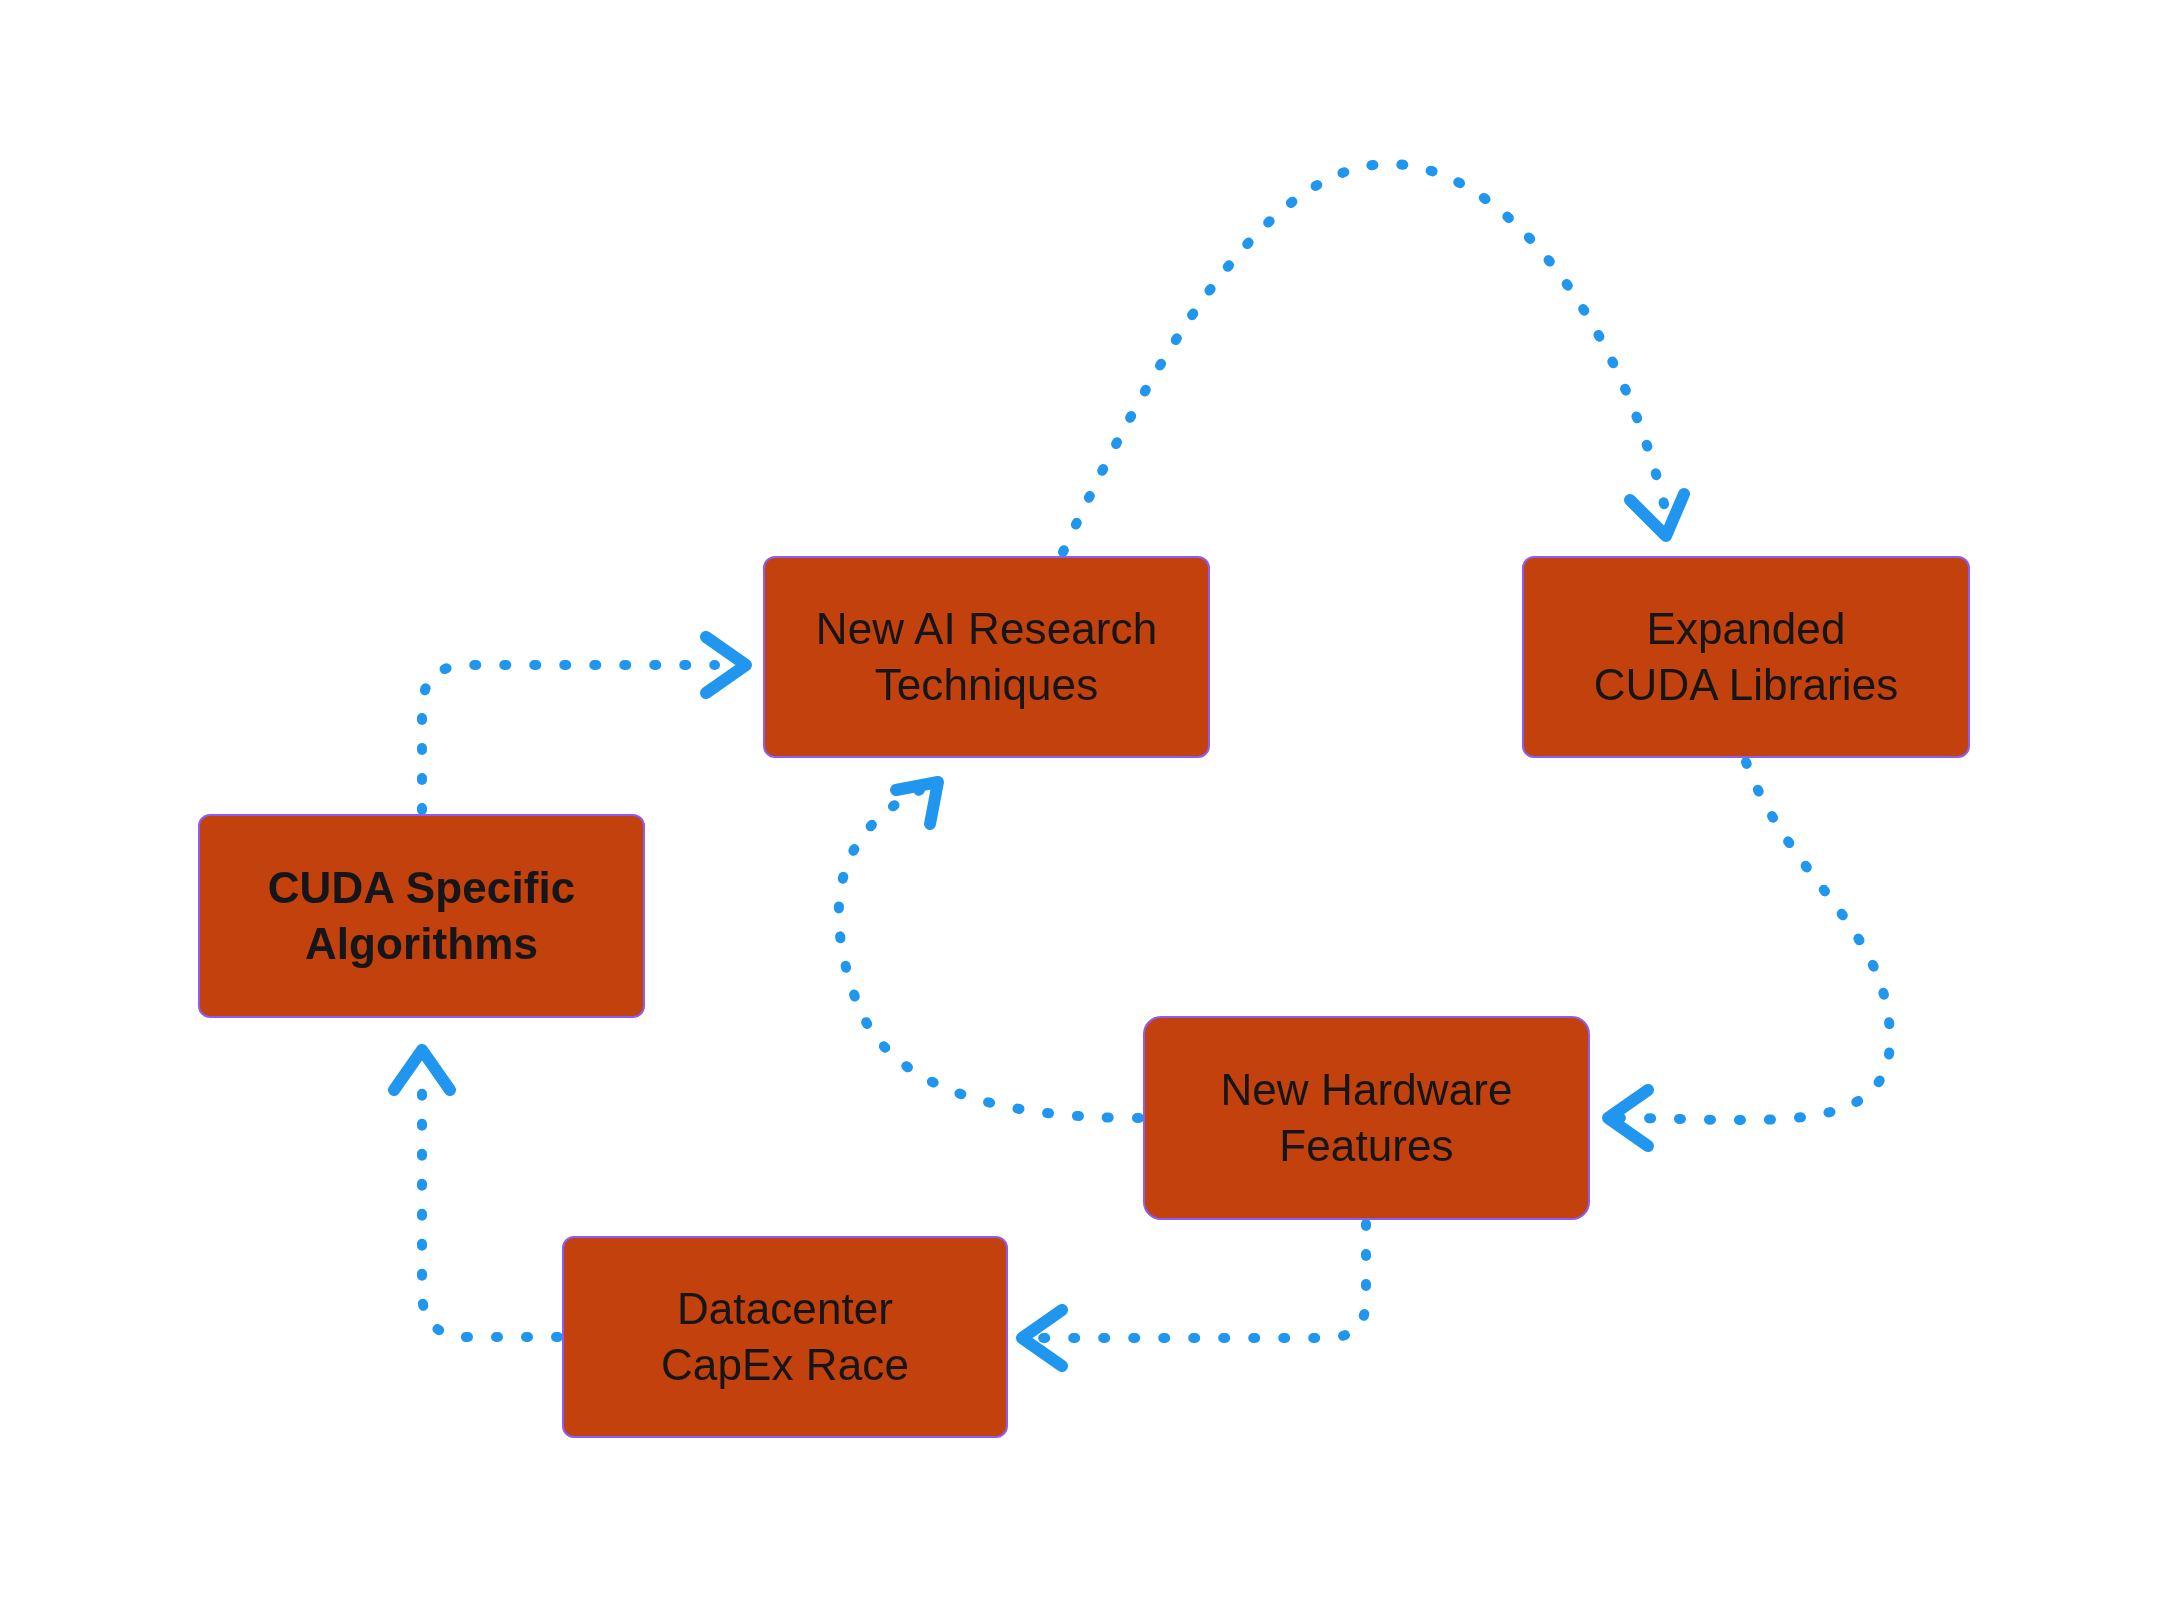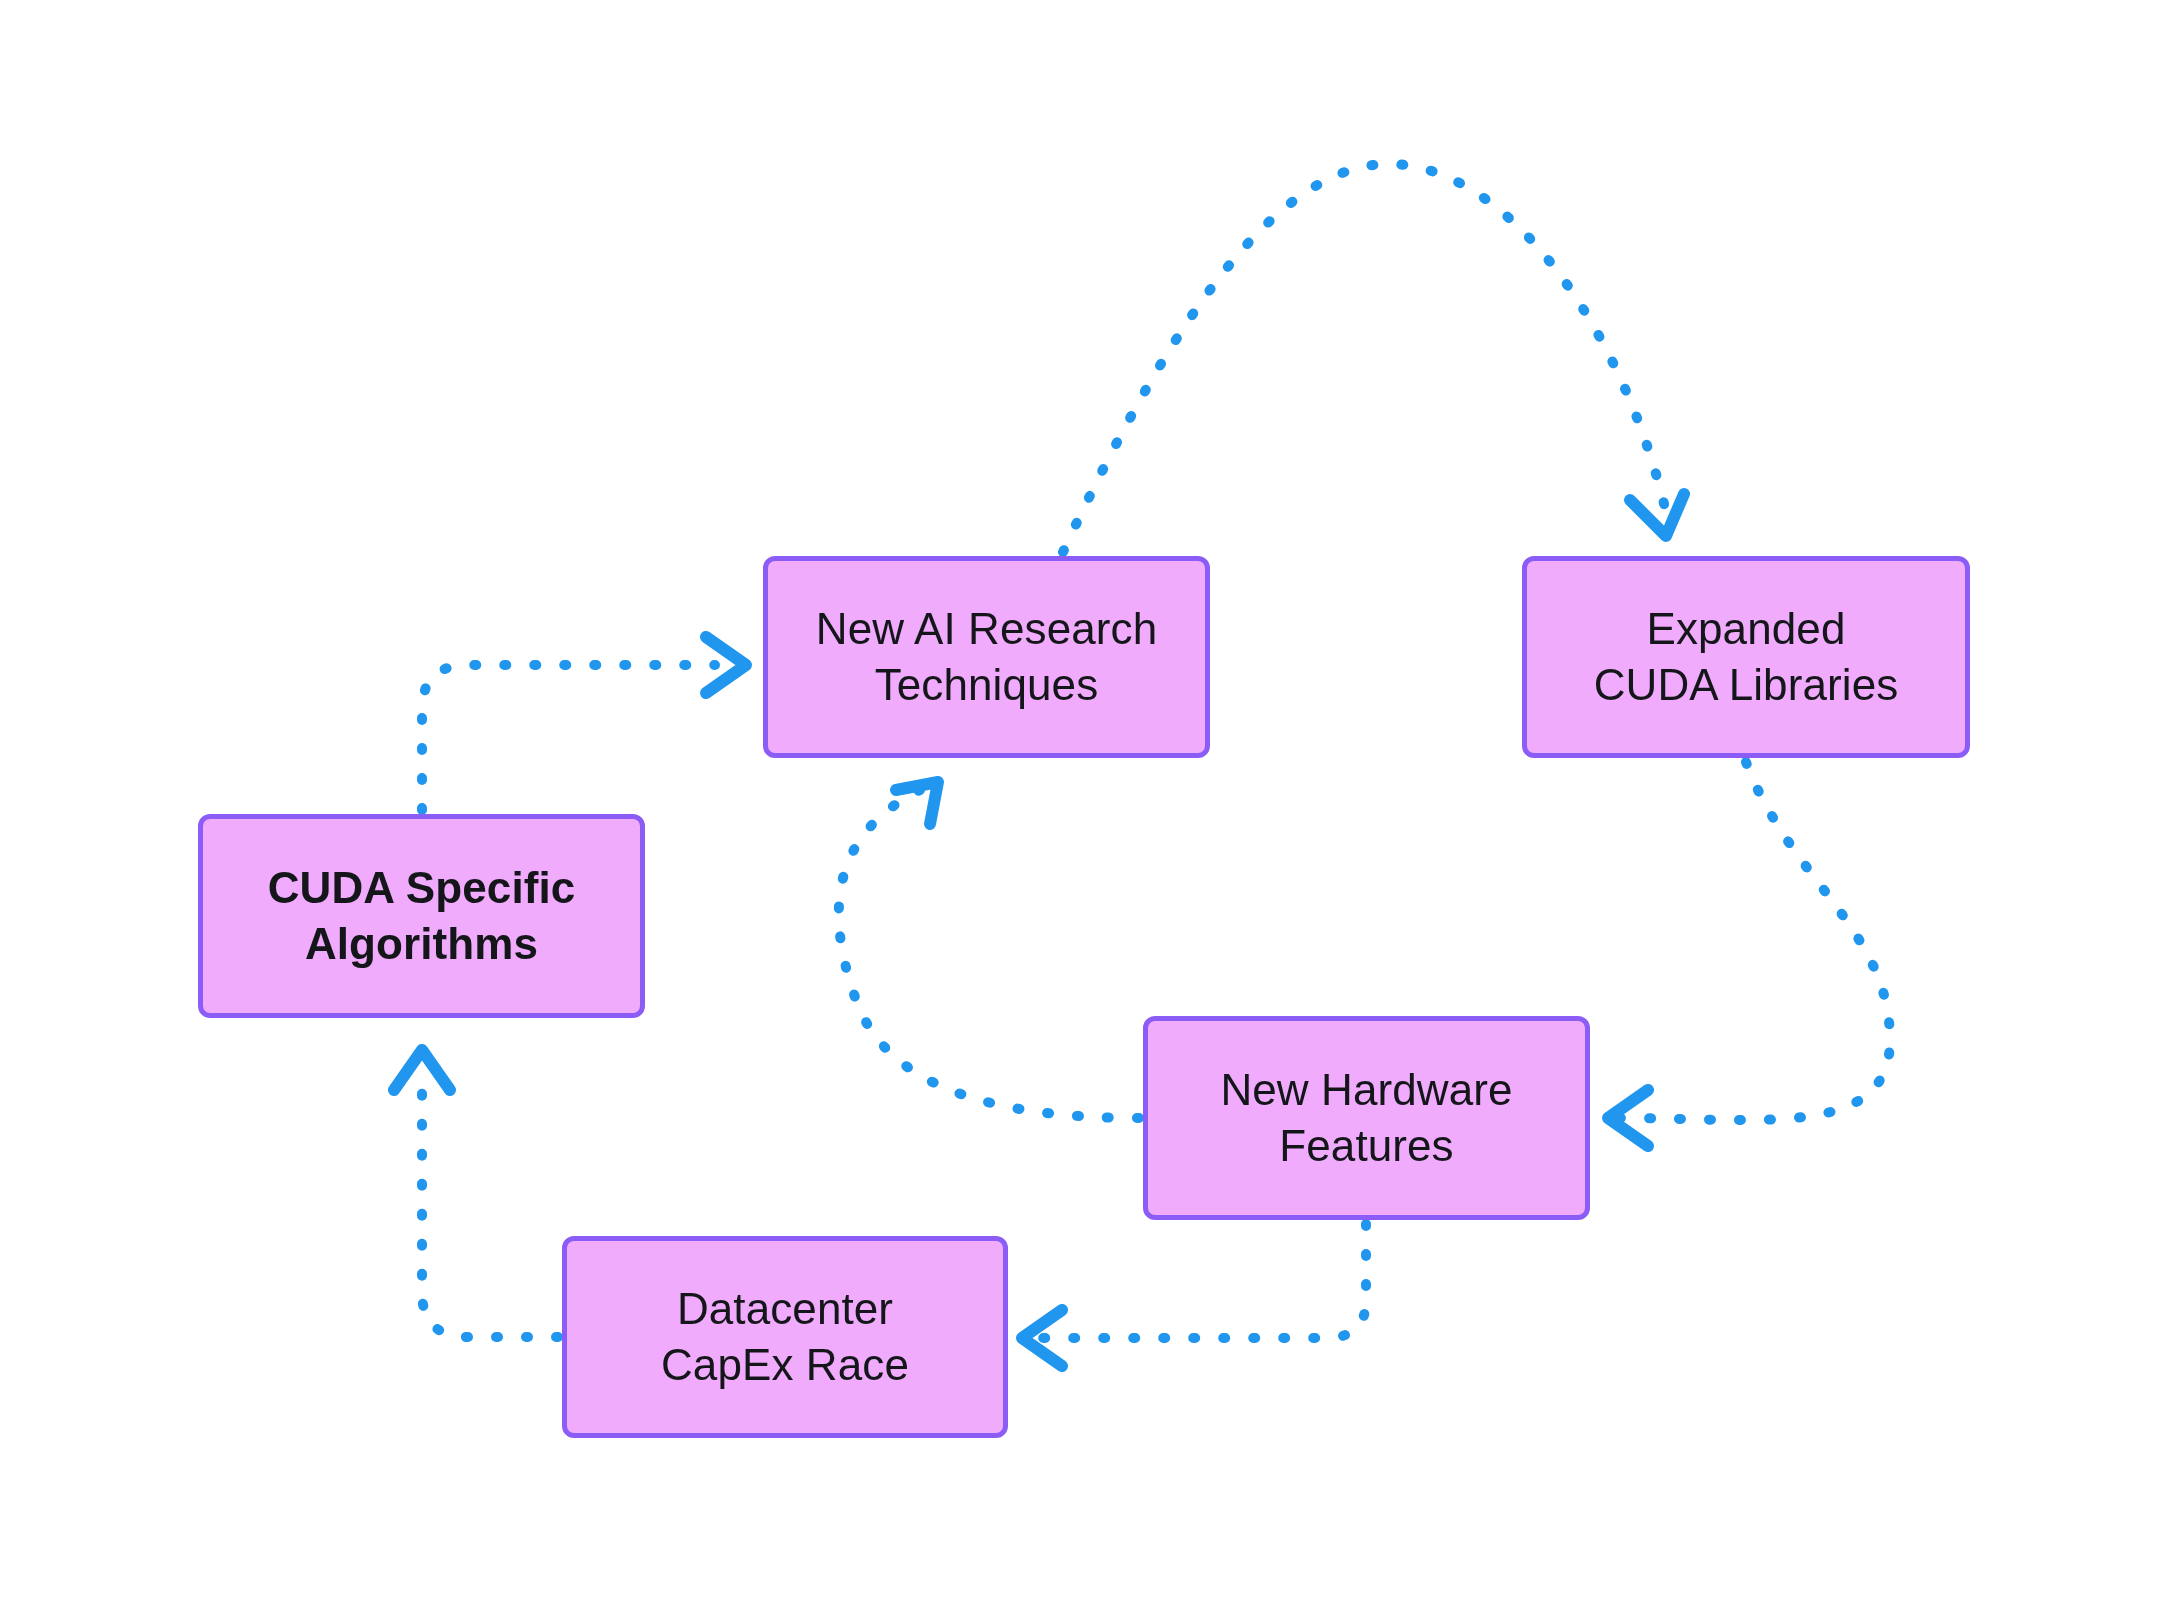--- a/index.html
+++ b/index.html
@@ -19,39 +19,39 @@
     position: absolute;
     left: 0;
     top: 0;
     width: 2160px;
     height: 1600px;
     pointer-events: none;
   }
   .node {
     position: absolute;
     box-sizing: border-box;
-    background: #f0abfc;
-    border: 5px solid #8b5cf6;
+    background: #c2410c;
+    border: 2px solid #8b5cf6;
     border-radius: 12px;
     display: flex;
     align-items: center;
     justify-content: center;
     text-align: center;
     color: #14161a;
     font-size: 44px;
     line-height: 1.28;
     letter-spacing: 0.1px;
     font-weight: 400;
     white-space: pre-line;
     padding: 4px 10px;
   }
   #n-research { left: 763px;  top: 556px;  width: 447px; height: 202px; }
   #n-libs     { left: 1522px; top: 556px;  width: 448px; height: 202px; text-align: center; }
   #n-algos    { left: 198px;  top: 814px;  width: 447px; height: 204px; font-weight: bold; }
-  #n-hardware { left: 1143px; top: 1016px; width: 447px; height: 204px; }
+  #n-hardware { left: 1143px; top: 1016px; width: 447px; height: 204px; border-radius: 18px; }
   #n-capex    { left: 562px;  top: 1236px; width: 446px; height: 202px; }
 </style>
 </head>
 <body>
 
 <div id="stage">
 
   <svg id="edges" viewBox="0 0 2160 1600" width="2160" height="1600" xmlns="http://www.w3.org/2000/svg">
 
     <g>

